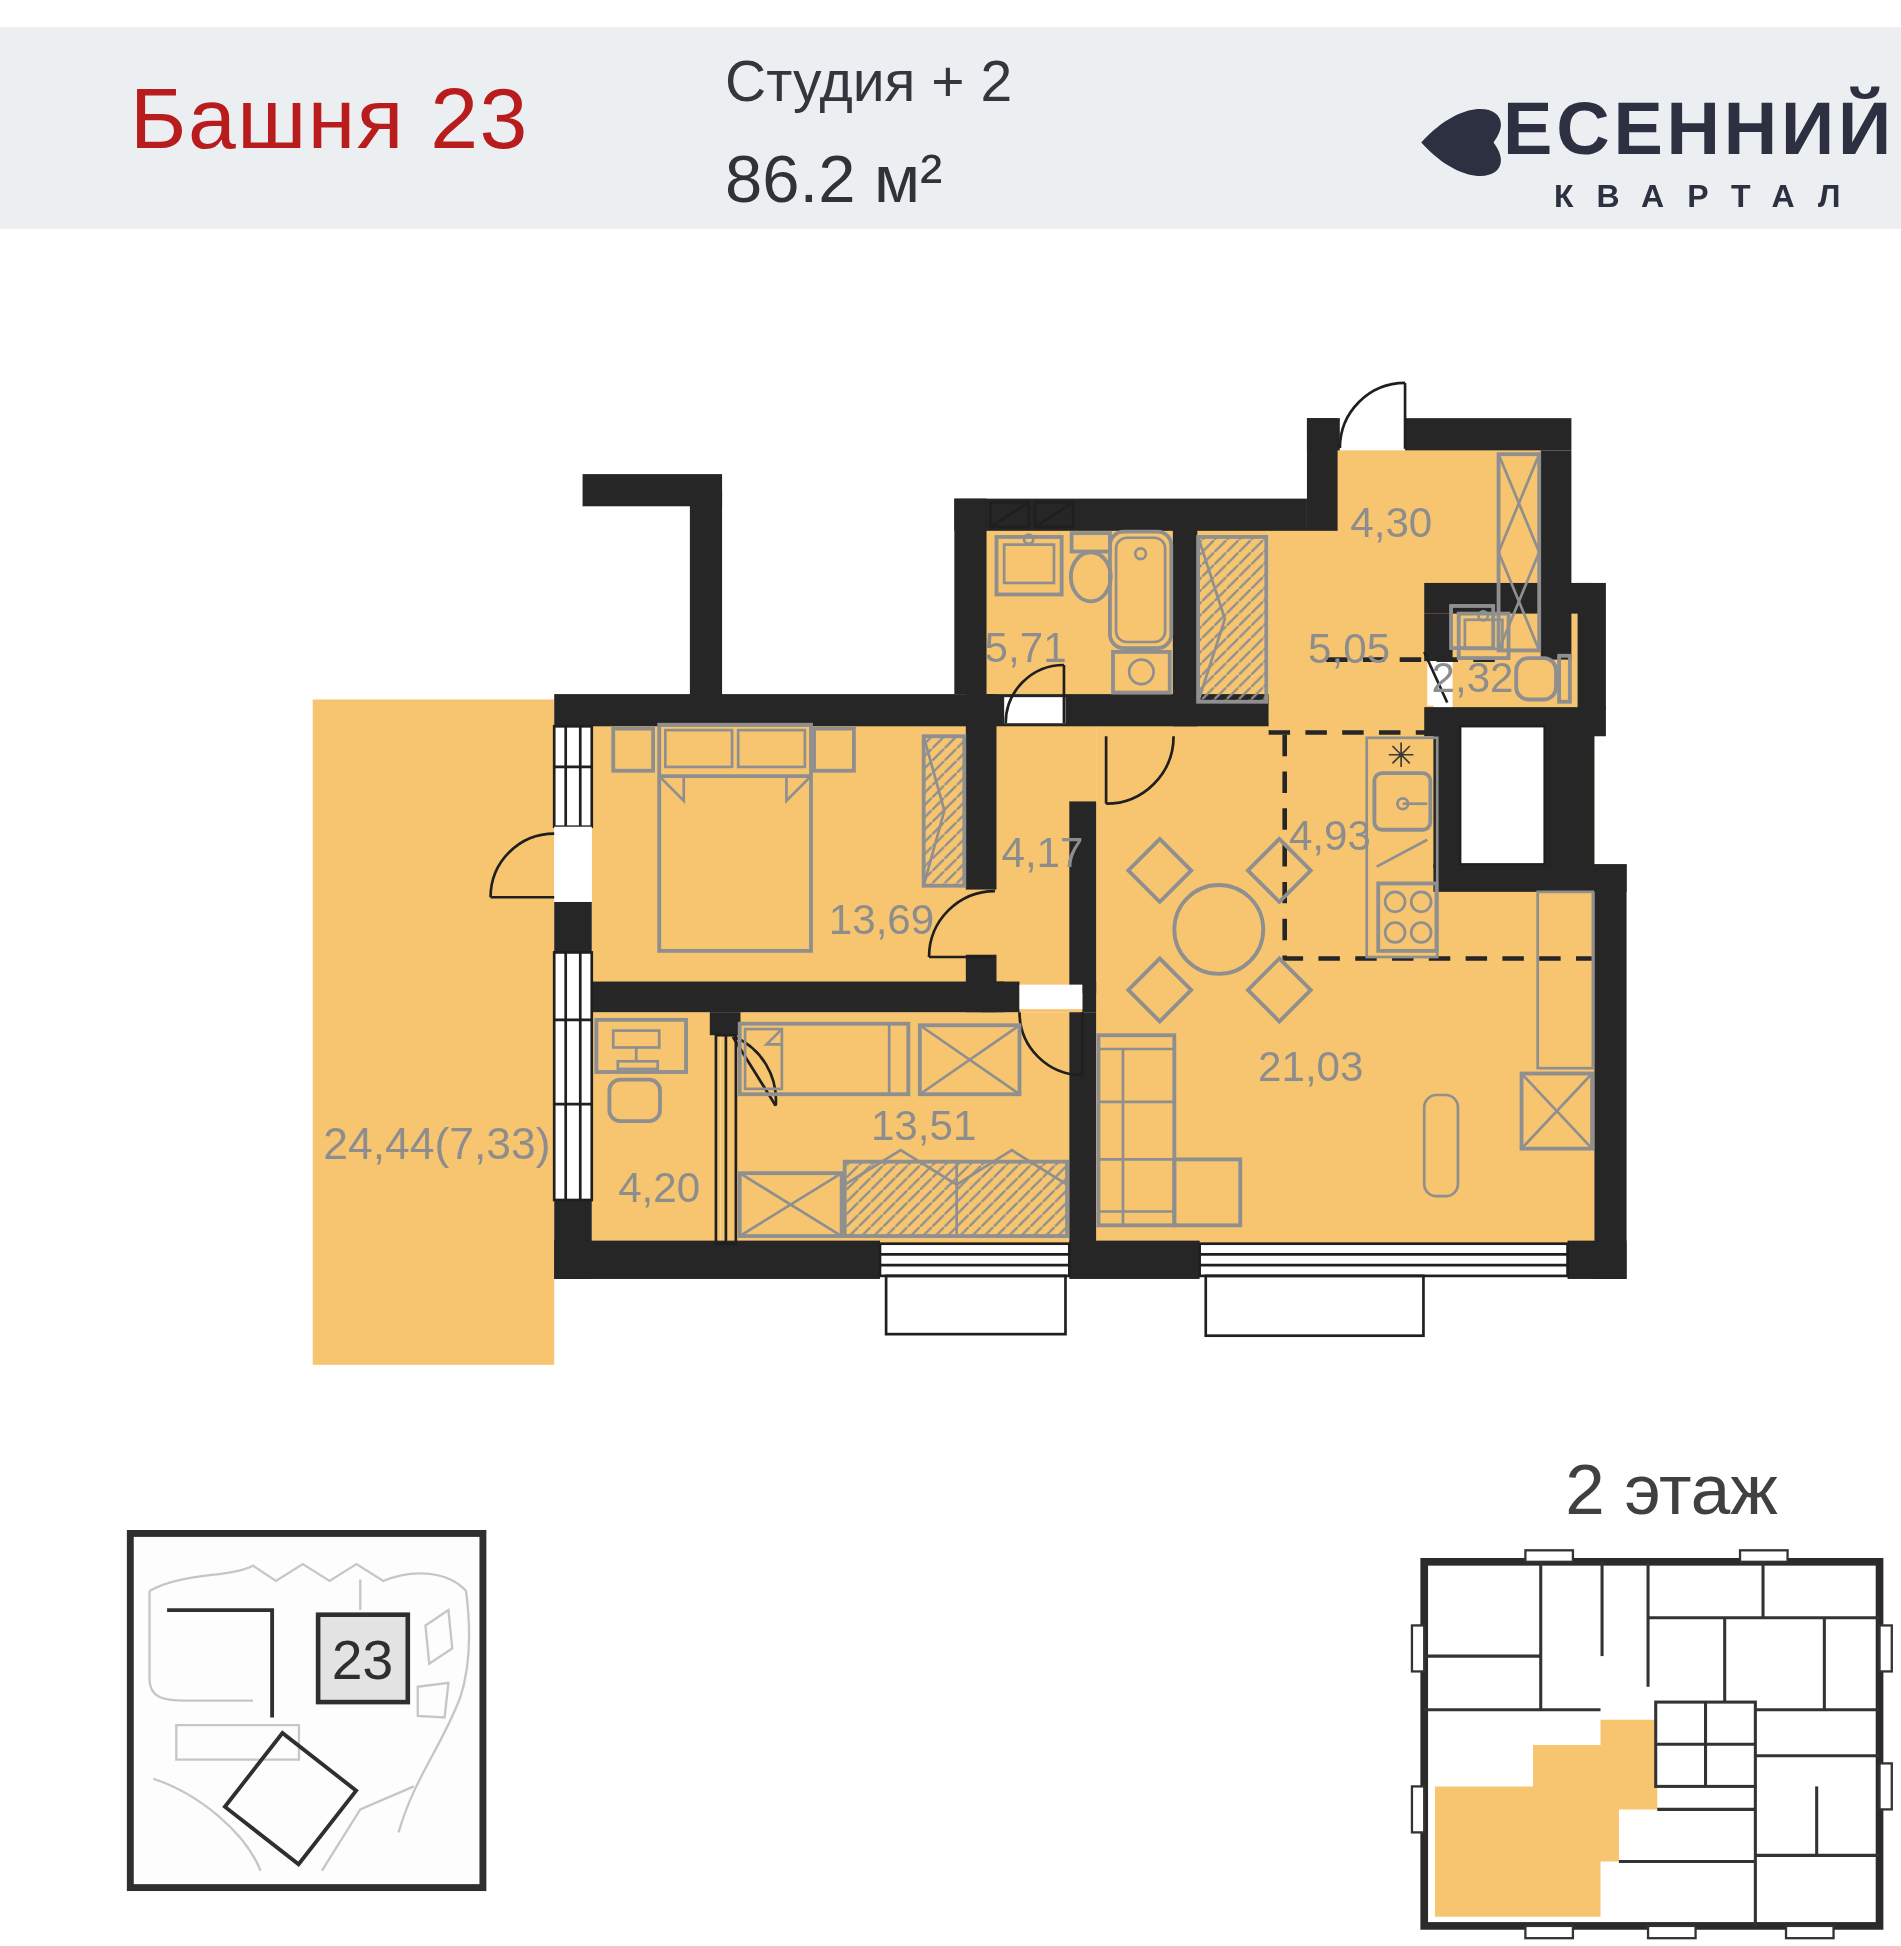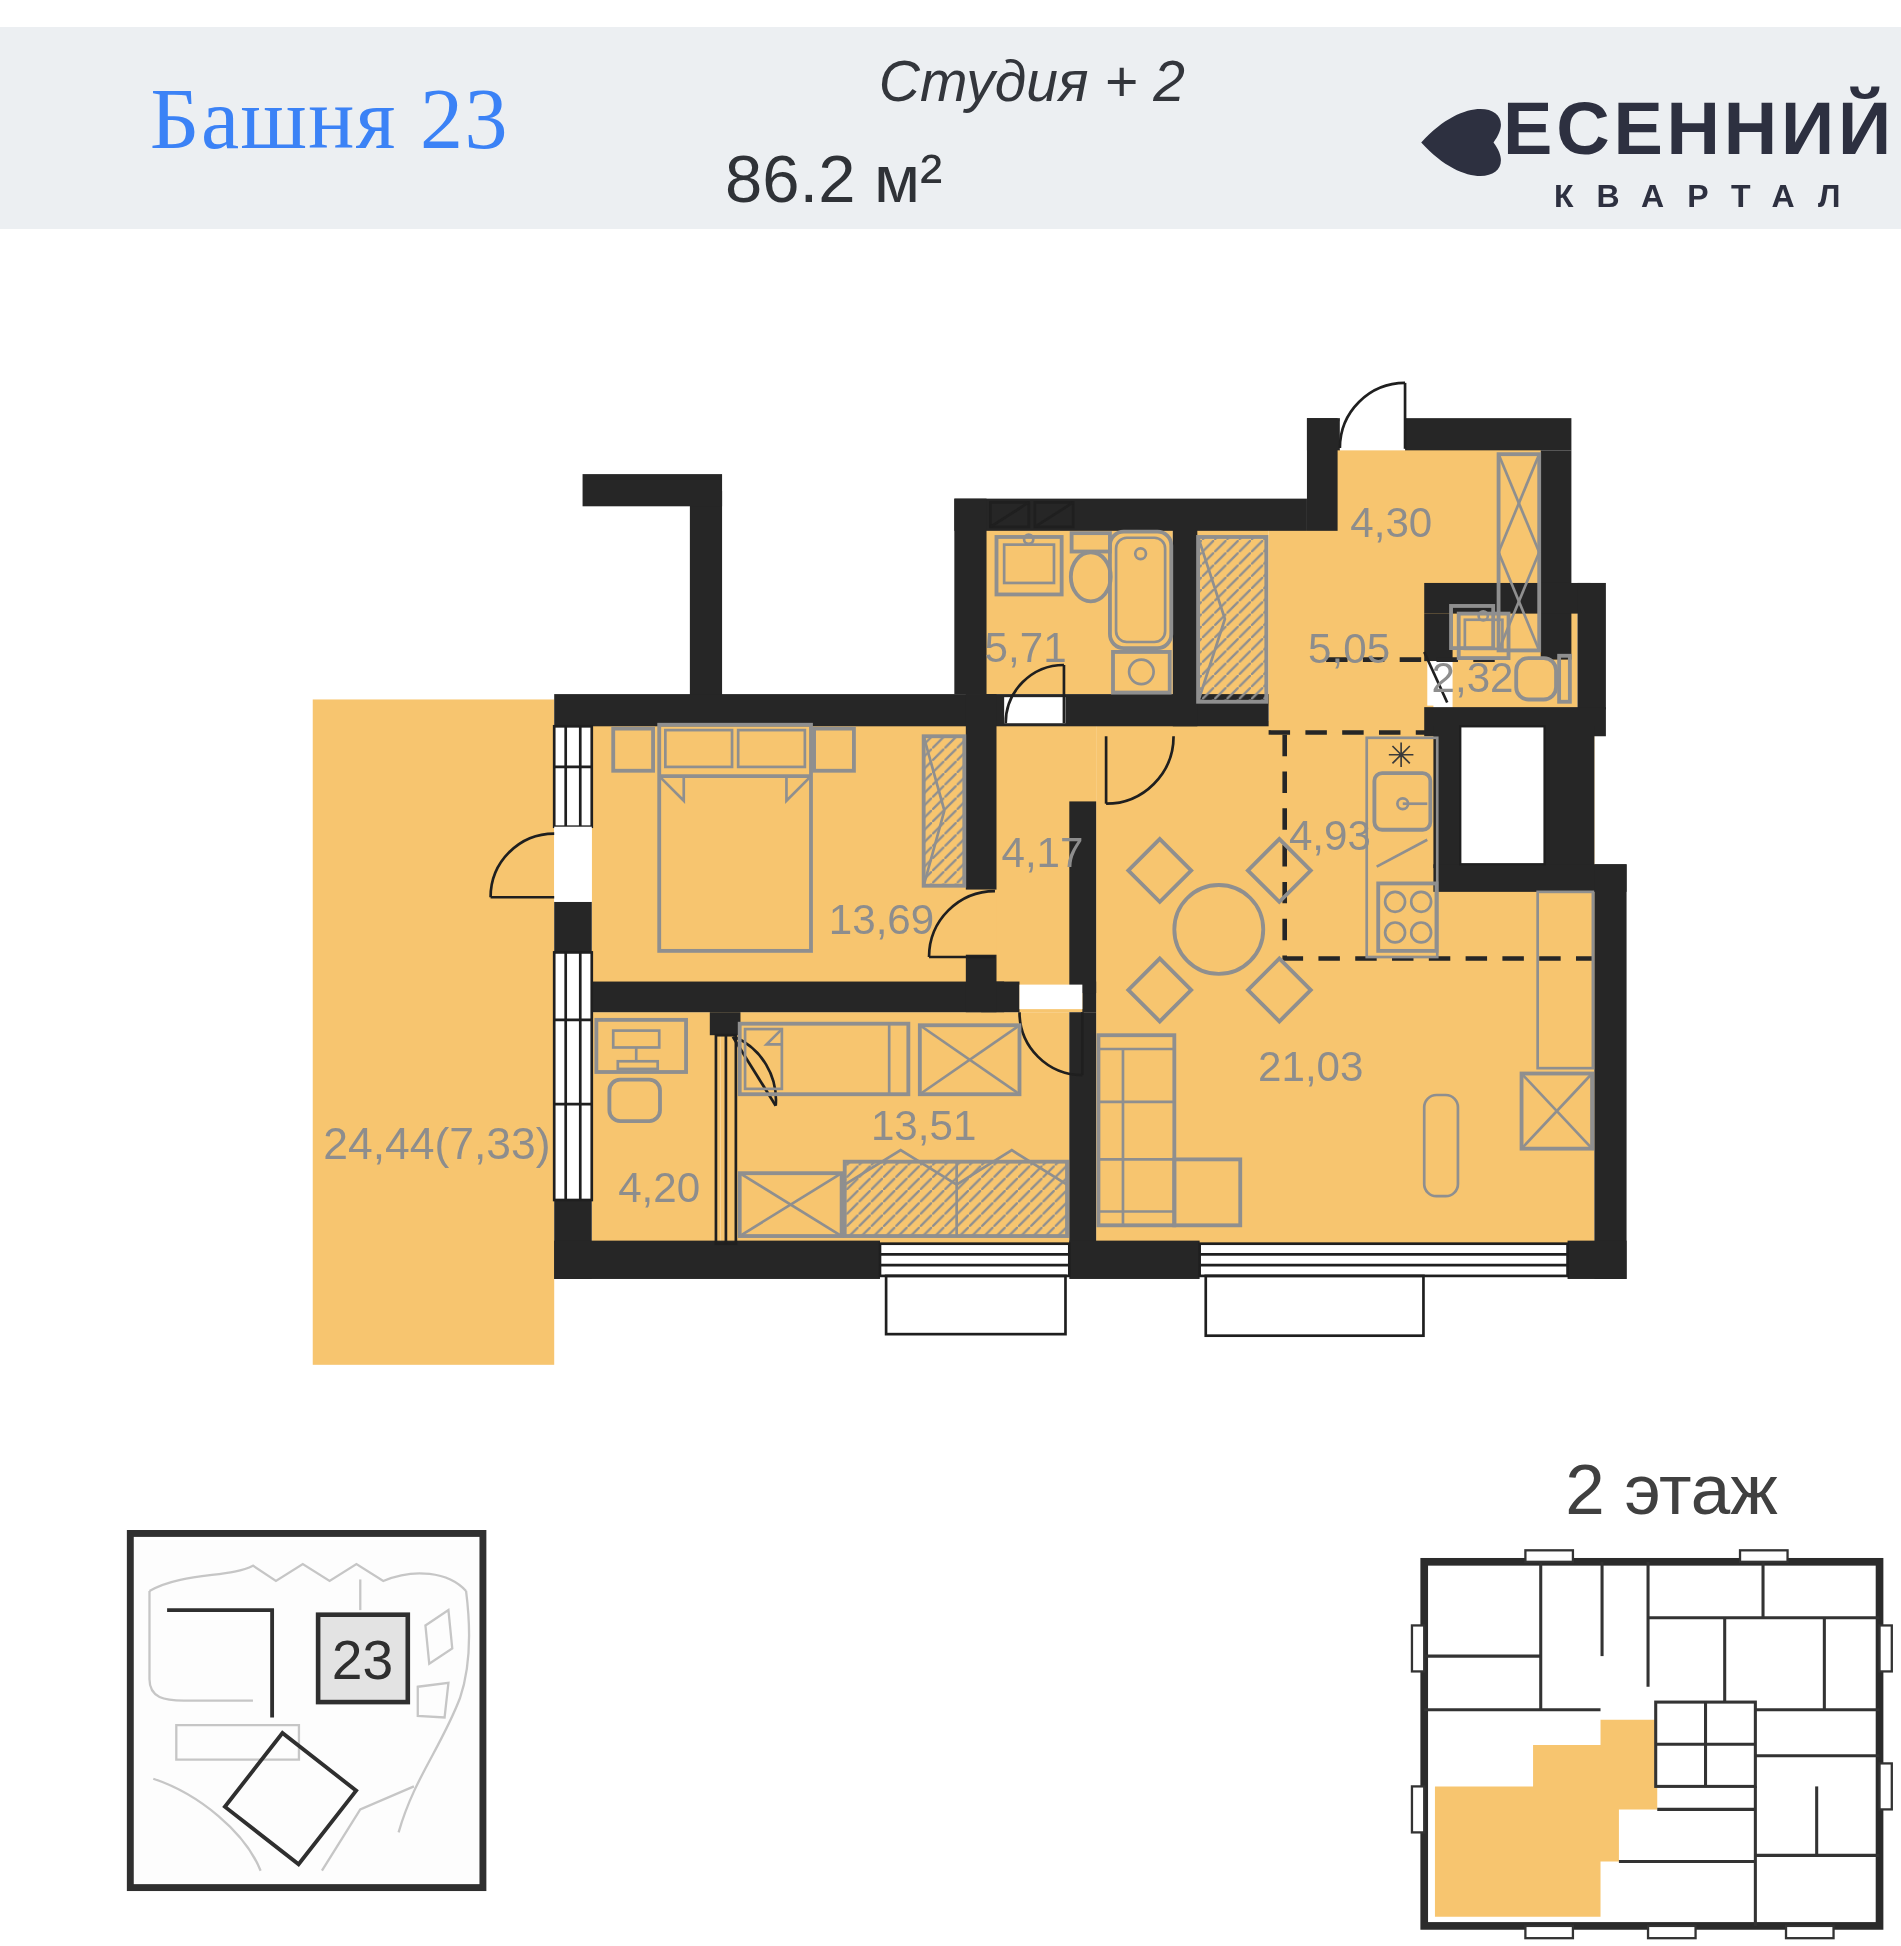--- a/index.html
+++ b/index.html
@@ -1,22 +1,22 @@
 <!DOCTYPE html>
 <html style="font-size:12.3px"><head>
 <meta charset="utf-8">
 <style>
   html,body{margin:0;padding:0;background:#fff;}
   #canvas{position:relative;width:1901px;height:1947px;background:#fff;overflow:hidden;
           font-family:"Liberation Sans",sans-serif;}
   #header-band{position:absolute;left:0;top:27px;width:1901px;height:202px;background:#ECEFF2;}
   #bldg-title{position:absolute;left:92px;top:69px;width:475px;text-align:center;
-              font-size:86px;color:#3b82f6;letter-spacing:1.5px;font-family:Liberation Serif, serif;}
-  #unit-type{position:absolute;left:725px;top:48px;width:460px;text-align:right;
-             font-size:57px;color:#33363C;font-style:italic;}
+              font-size:86px;color:#b91c1c;letter-spacing:1.5px;}
+  #unit-type{position:absolute;left:725px;top:48px;width:460px;text-align:left;
+             font-size:57px;color:#33363C;}
   #unit-area{position:absolute;left:725px;top:140px;width:460px;text-align:left;
              font-size:67px;color:#2F3237;}
   #logo{position:absolute;left:1411px;top:72px;width:429px;height:153px;color:#2D3040;}
   #logo .line1{position:absolute;left:92px;top:14px;font-size:74px;font-weight:bold;letter-spacing:3.8px;}
   #logo .line2{position:absolute;left:115px;top:106px;font-size:32px;font-weight:bold;letter-spacing:23px;margin-left:28px;}
   #logo svg{position:absolute;left:0;top:0;}
   #plan-svg{position:absolute;left:0;top:0;}
   .wall{fill:#262626;stroke:none;}
   .room{fill:#F7C56F;stroke:none;}
   .furn{fill:none;stroke:#8F8F8F;stroke-width:5;}

